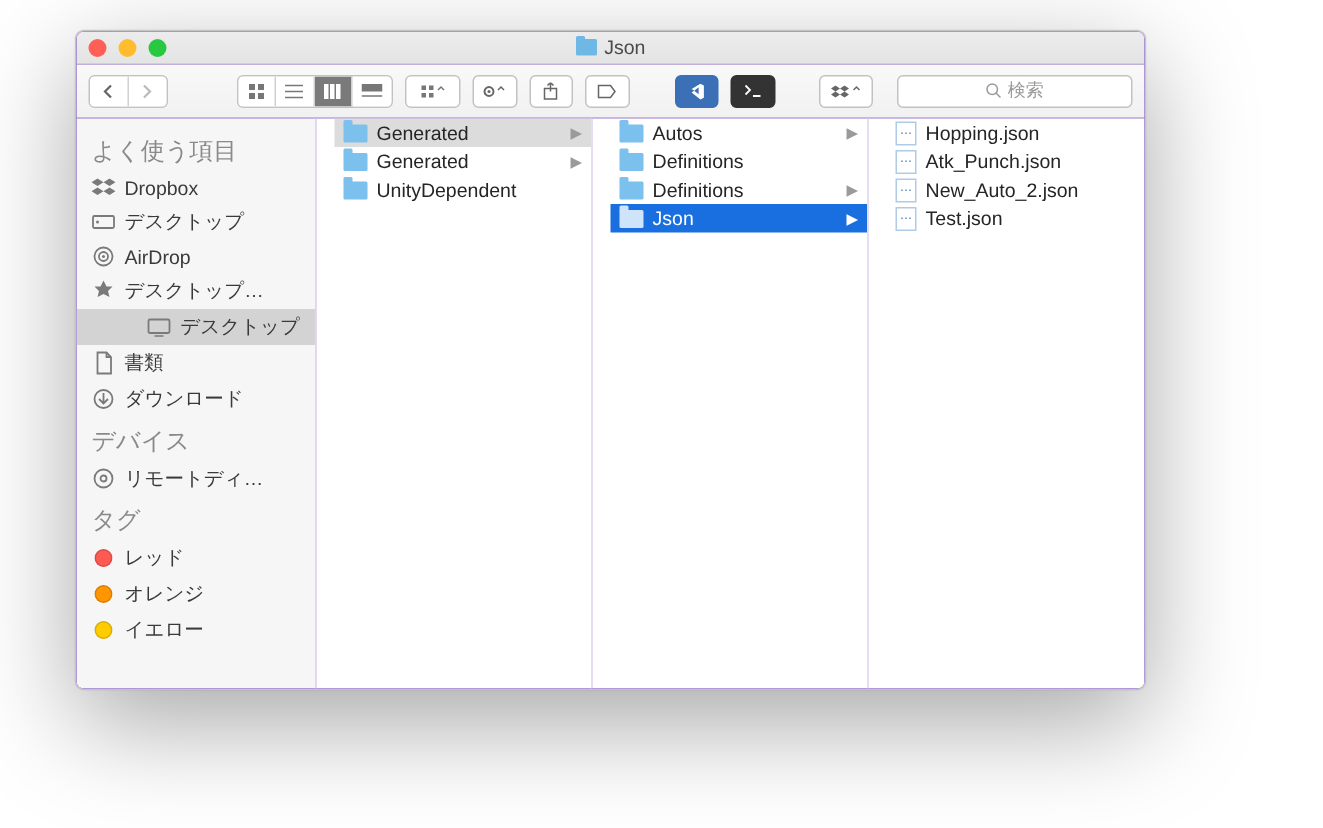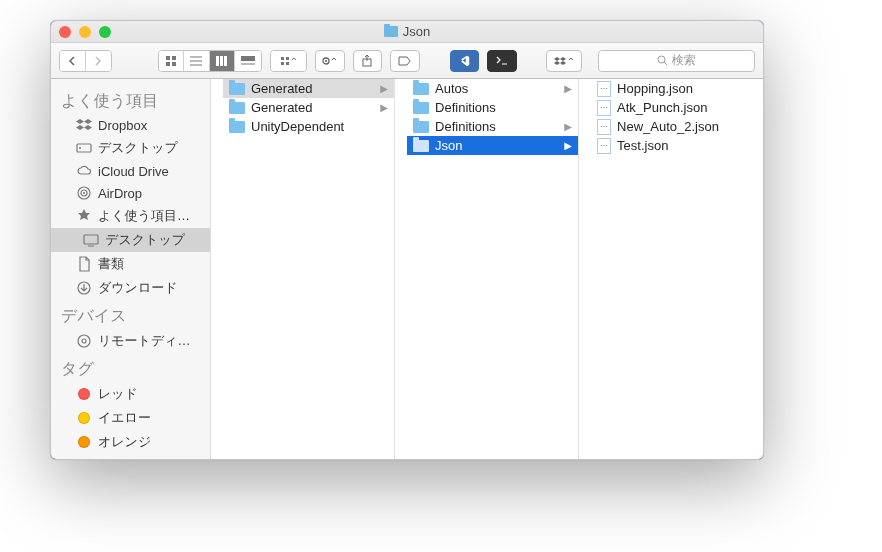--- a/index.html
+++ b/index.html
@@ -23,21 +23,21 @@
 .seg .btn:last-child { border-right:none; }
 .seg .btn.active { background:#7a7a7a; color:#fff; }
 .seg .btn svg, .btn svg { pointer-events:none; }
 .single { border:1px solid #c2c2c2; border-radius:4px; background:#fff; height:22px; width:30px; display:flex; align-items:center; justify-content:center; color:#555; }
 .spacer { flex:1; }
 .search { width:160px; height:22px; border:1px solid #c2c2c2; border-radius:4px; background:#fff; display:flex; align-items:center; justify-content:center; color:#9a9a9a; font-size:12px; gap:4px; }
 .search svg { flex-shrink:0; }
 .body { flex:1; display:flex; min-height:0; }
 .sidebar { width:160px; background:#f6f6f6; border-right:1px solid #dcdcdc; padding-top:6px; overflow:hidden; font-size:13px; }
 .sb-head { color:#8a8a8a; font-size:16px; padding:6px 10px 2px; }
-.sb-item { display:flex; align-items:center; gap:6px; padding:3px 25px; color:#3a3a3a; white-space:nowrap; overflow:hidden; text-overflow:ellipsis; }
+.sb-item { display:flex; align-items:center; gap:6px; padding:3px 10px; color:#3a3a3a; white-space:nowrap; overflow:hidden; text-overflow:ellipsis; }
 .sb-item.sel { background:#d3d3d3;justify-content:flex-end; }
 .sb-ico { width:16px; height:16px; display:flex; align-items:center; justify-content:center; color:#6f6f6f; }
 .tagdot { width:12px; height:12px; border-radius:50%; border:1px solid rgba(0,0,0,.15); }
 .columns { flex:1; display:flex; min-width:0; }
 .col { width:206px; border-right:1px solid #e2e2e2; background:#fff; overflow:auto; }
 .col:last-child { border-right:none; }
 .row { display:flex; align-items:center; padding:1px 6px; font-size:13px; color:#252525; gap:6px; height:19px;margin-left:12px; }
 .row .chev { margin-left:auto; color:#9a9a9a; font-size:10px; }
 .row.selected { background:#1a6fe0; color:#fff; }
 .row.selected .chev { color:#fff; }
@@ -181,42 +181,34 @@
             <svg width="16" height="16" viewBox="0 0 16 16">
               <rect x="1" y="4" width="14" height="8" rx="1" fill="none" stroke="#7a7a7a" stroke-width="1.2"></rect>
               <circle cx="4" cy="8" r="1" fill="#7a7a7a"></circle>
             </svg>
           </span>
           <span>デスクトップ</span>
         </div>
         <div class="sb-item">
           <span class="sb-ico">
             <svg width="16" height="16" viewBox="0 0 16 16">
-              <path d="M5 11a3 3 0 010-6 4 4 0 017 1 2.5 2.5 0 010 5H5z" fill="none" stroke="#7a7a7a" stroke-width="1.2"></path>
-            </svg>
-          </span>
-          <span>iCloud Drive</span>
-        </div>
-        <div class="sb-item">
-          <span class="sb-ico">
-            <svg width="16" height="16" viewBox="0 0 16 16">
               <circle cx="8" cy="8" r="6" fill="none" stroke="#7a7a7a" stroke-width="1.2"></circle>
               <circle cx="8" cy="8" r="3" fill="none" stroke="#7a7a7a" stroke-width="1.2"></circle>
               <circle cx="8" cy="8" r="1" fill="#7a7a7a"></circle>
             </svg>
           </span>
           <span>AirDrop</span>
         </div>
         <div class="sb-item">
           <span class="sb-ico">
             <svg width="16" height="16" viewBox="0 0 16 16">
               <path d="M8 1l2 4h4l-3 3 1 4-4-2-4 2 1-4-3-3h4z" fill="#7a7a7a"></path>
             </svg>
           </span>
-          <span>よく使う項目…</span>
+          <span>デスクトップ…</span>
         </div>
         <div class="sb-item sel">
           <span class="sb-ico">
             <svg width="16" height="16" viewBox="0 0 16 16">
               <rect x="1" y="3" width="14" height="9" rx="1" fill="none" stroke="#7a7a7a" stroke-width="1.2"></rect>
               <line x1="5" y1="14" x2="11" y2="14" stroke="#7a7a7a"></line>
             </svg>
           </span>
           <span>デスクトップ</span>
         </div>
@@ -250,29 +242,29 @@
         </div>
         <div class="sb-head">タグ</div>
         <div class="sb-item">
           <span class="sb-ico">
             <span class="tagdot" style="background:#ff5a52"></span>
           </span>
           <span>レッド</span>
         </div>
         <div class="sb-item">
           <span class="sb-ico">
+            <span class="tagdot" style="background:#ff9500"></span>
+          </span>
+          <span>オレンジ</span>
+        </div>
+        <div class="sb-item">
+          <span class="sb-ico">
             <span class="tagdot" style="background:#ffcc00"></span>
           </span>
           <span>イエロー</span>
-        </div>
-        <div class="sb-item">
-          <span class="sb-ico">
-            <span class="tagdot" style="background:#ff9500"></span>
-          </span>
-          <span>オレンジ</span>
         </div>
       </div>
     <div class="columns" id="columns">
         <div class="col">
           <div class="row path">
             <span class="fico"></span>
             <span>Generated</span>
             <span class="chev">▶</span>
           </div>
           <div class="row">

